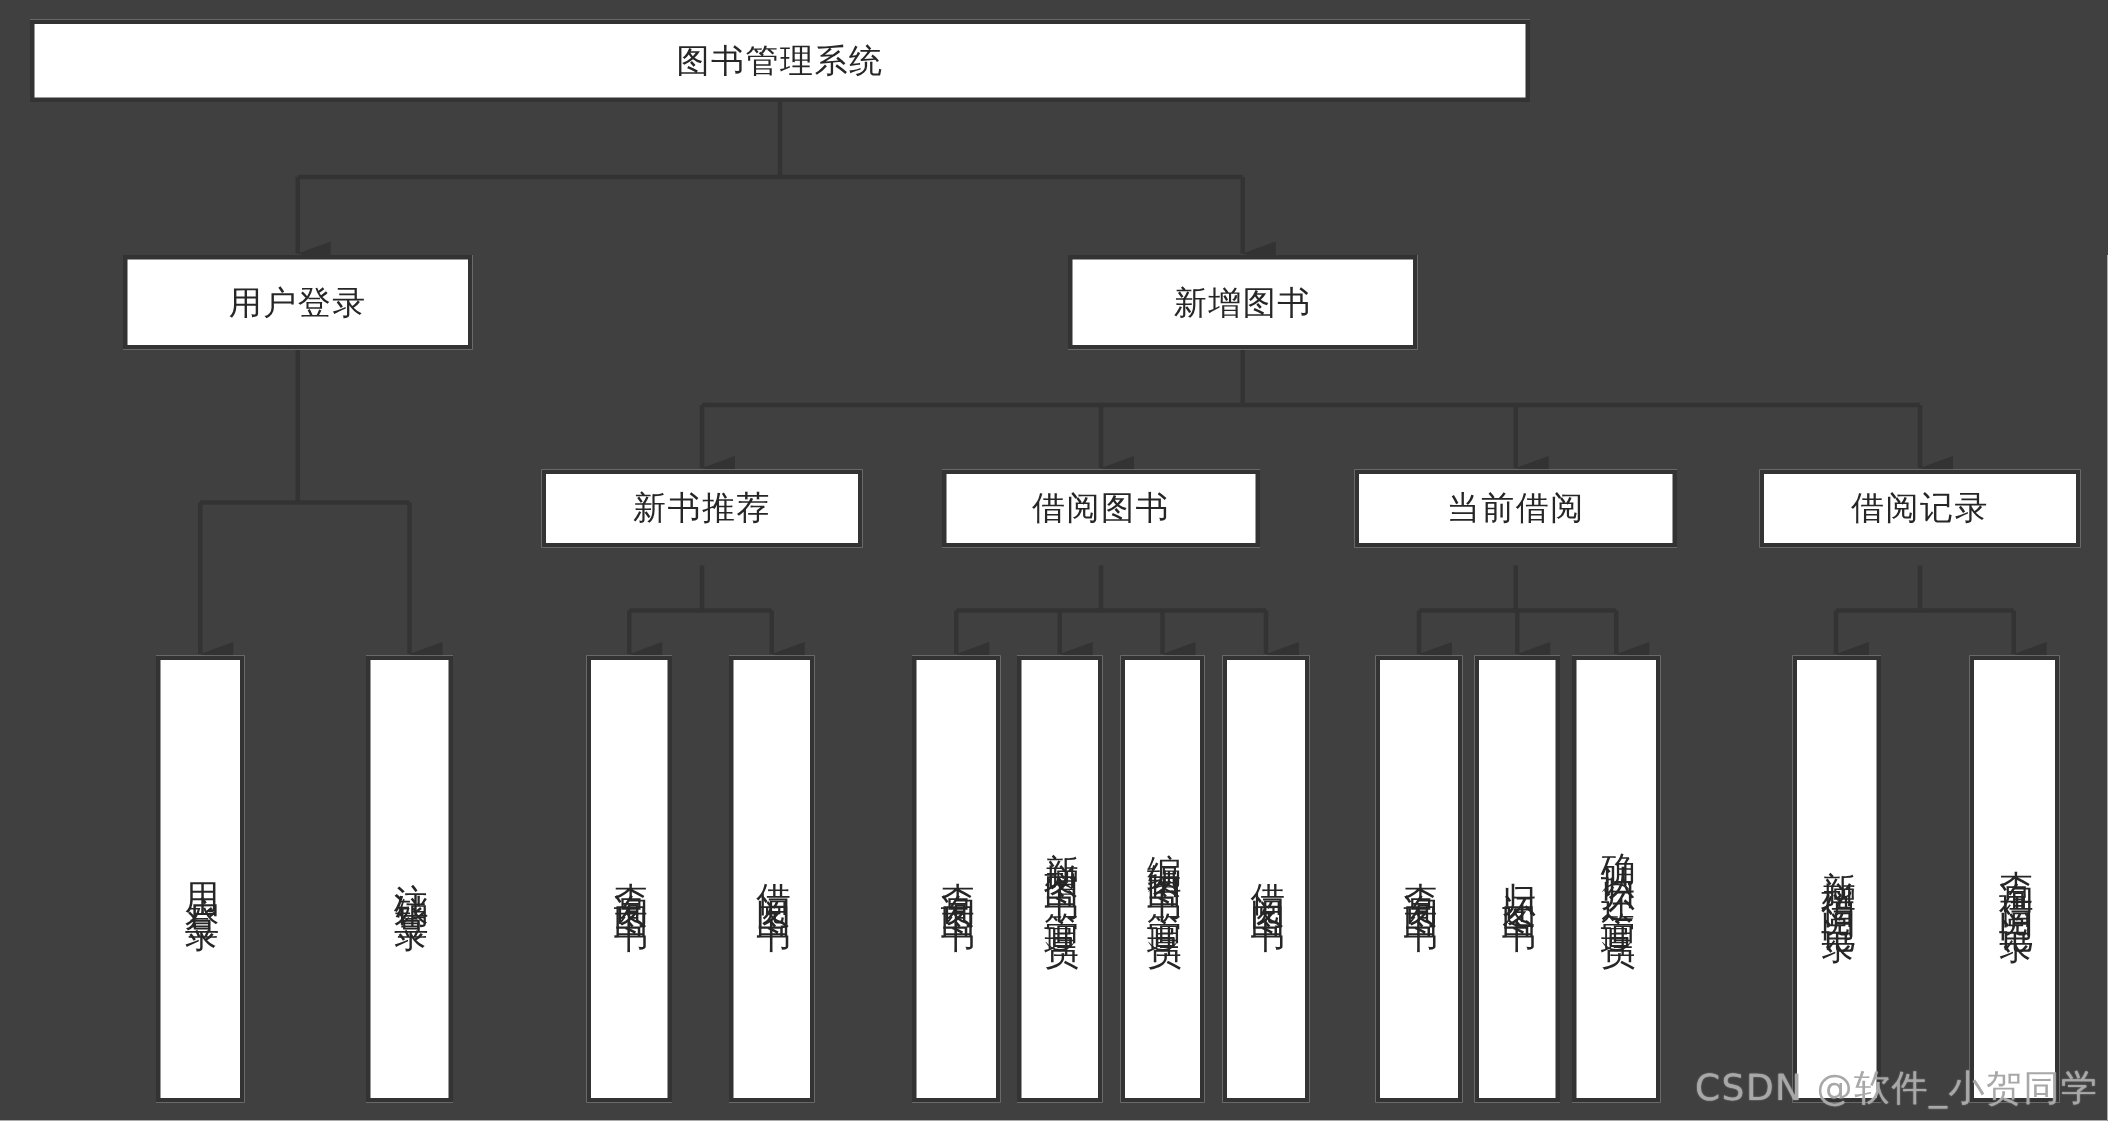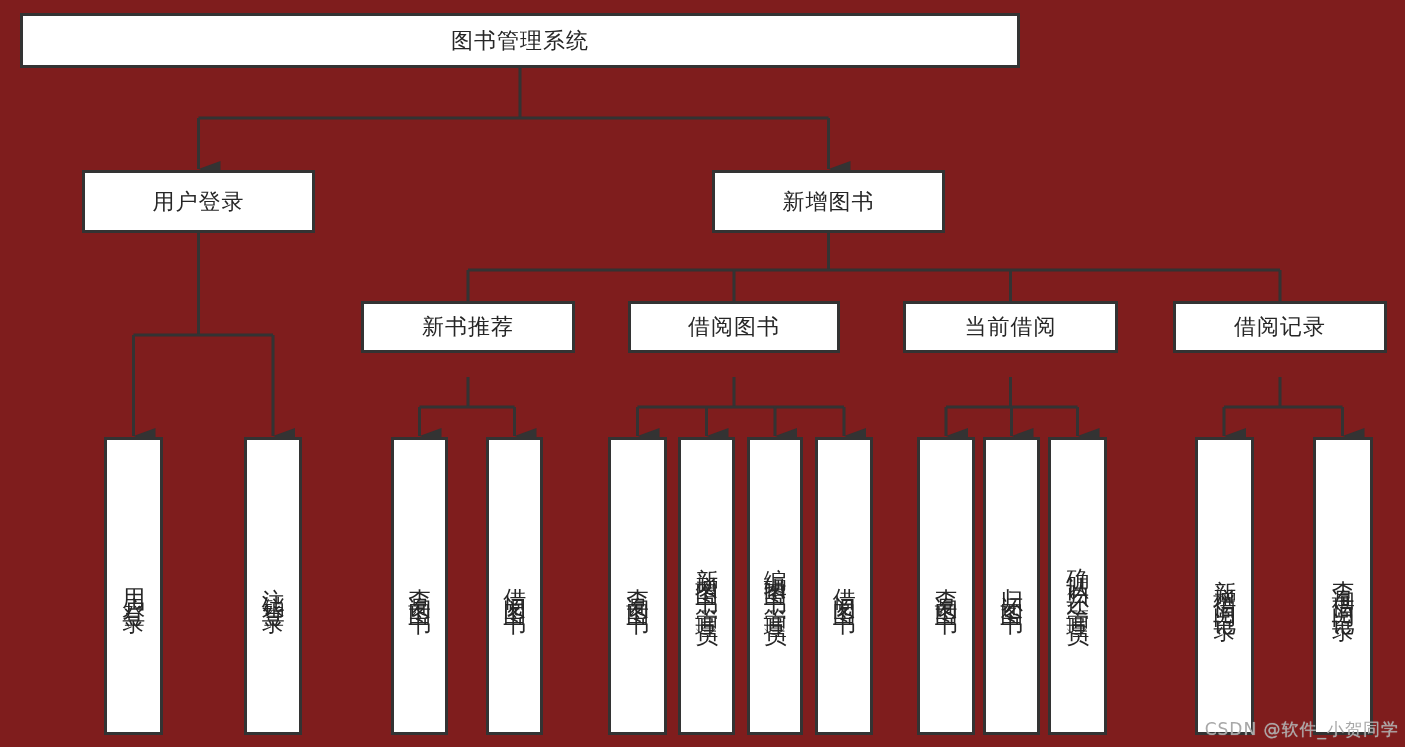--- a/index.html
+++ b/index.html
@@ -3,21 +3,21 @@
 <meta charset="utf-8">
 <style>
   * { margin: 0; padding: 0; box-sizing: border-box; }
   html, body { background: #ffffff; }
   body { font-family: "DejaVu Sans", "Liberation Sans", sans-serif; }
 
   .canvas {
     position: relative;
     width: 1405px;
     height: 747px;
-    background: #7f1d1d;
+    background: #404040;
     overflow: hidden;
   }
 
   svg.connectors {
     position: absolute;
     left: 0; top: 0;
     width: 1405px; height: 747px;
     pointer-events: none;
   }
 
@@ -32,42 +32,42 @@
   }
 
   .h-node { font-size: 22px; letter-spacing: 1px; }
 
   .root-node { left: 20px; top: 13px; width: 1000px; height: 55px; }
 
   .lvl2 { height: 63px; top: 170px; width: 233px; }
   .lvl2.ul { left: 82px; }
   .lvl2.bm { left: 712px; }
 
-  .lvl3 { height: 52px; top: 301px; }
+  .lvl3 { height: 52px; top: 313px; }
   .lvl3.nbr { left: 361px; width: 214px; }
   .lvl3.bb  { left: 628px; width: 212px; }
   .lvl3.cb  { left: 903px; width: 215px; }
   .lvl3.br  { left: 1173px; width: 214px; }
 
   .leaf { top: 437px; height: 298px; width: 58px; }
   .v-text {
     writing-mode: vertical-rl;
     text-orientation: mixed;
     font-size: 23px;
     line-height: 1.1;
     letter-spacing: 8px;
     white-space: nowrap;
     color: #262626;
   }
 
   .watermark {
     position: absolute;
     right: 6px;
     bottom: 6px;
-    font-size: 17px;
+    font-size: 24px;
     color: #a8a8a8;
     letter-spacing: 1px;
     z-index: 5;
     text-shadow: 0 0 1px rgba(255,255,255,0.6);
   }
 </style>
 </head>
 <body>
 
 <div class="canvas">

